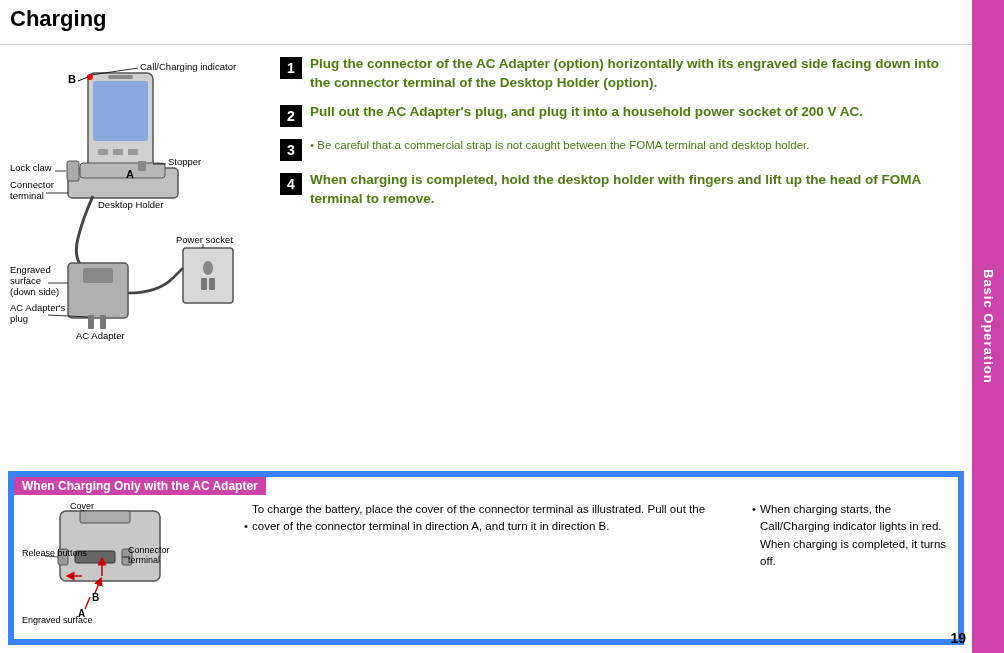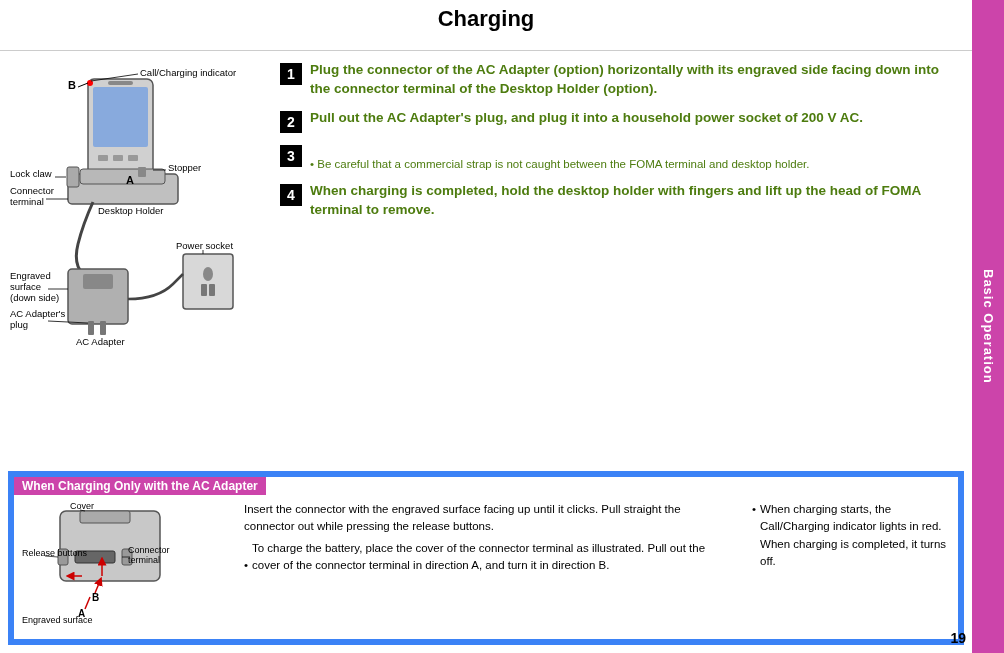--- a/index.html
+++ b/index.html
@@ -18,23 +18,22 @@
     .main-content {
       flex: 1;
       display: flex;
       flex-direction: column;
       padding: 0;
     }
 
     
     .page-header {
       background: #fff;
-      padding: 6px 10px 18px 10px;
+      padding: 6px 10px 12px 10px;
       border-bottom: 1px solid #ccc;
-      text-align: center;
     }
     .page-header h1 {
       font-size: 22px;
       font-weight: bold;
       color: #000;
     }
 
     
     .top-section {
       display: flex;
@@ -94,21 +93,21 @@
       color: #4d7c0f;
     }
 
     .step-text strong {
       font-weight: bold;
     }
 
     .step-text .note {
       font-size: 11.5px;
       font-weight: normal;
-      margin-top: 13px;
+      margin-top: 0;
       display: block;
     }
 
     
     .bottom-section {
       border: 6px solid #3b82f6;
       margin: 4px 8px 8px 8px;
       background: #fff;
       font-size: 11.5px;
     }
@@ -359,21 +358,20 @@
             </marker>
           </defs>
 
           <line x1="62" y1="75" x2="50" y2="75" stroke="#cc0000" stroke-width="1.5" marker-end="url(#arrow)"></line>
 
           <line x1="82" y1="75" x2="82" y2="60" stroke="#cc0000" stroke-width="1.5" marker-end="url(#arrow)"></line>
         </svg>
       </div>
 
       <div class="bottom-middle">
-        <p>Insert the connector with the engraved surface facing up until it clicks. Pull straight the connector out while pressing the release buttons.</p>
         <div class="bullet">
           <span>To charge the battery, place the cover of the connector terminal as illustrated. Pull out the cover of the connector terminal in direction A, and turn it in direction B.</span>
         </div>
       </div>
 
       <div class="bottom-right">
         <div class="bullet">
           <span>When charging starts, the Call/Charging indicator lights in red. When charging is completed, it turns off.</span>
         </div>
       </div>

